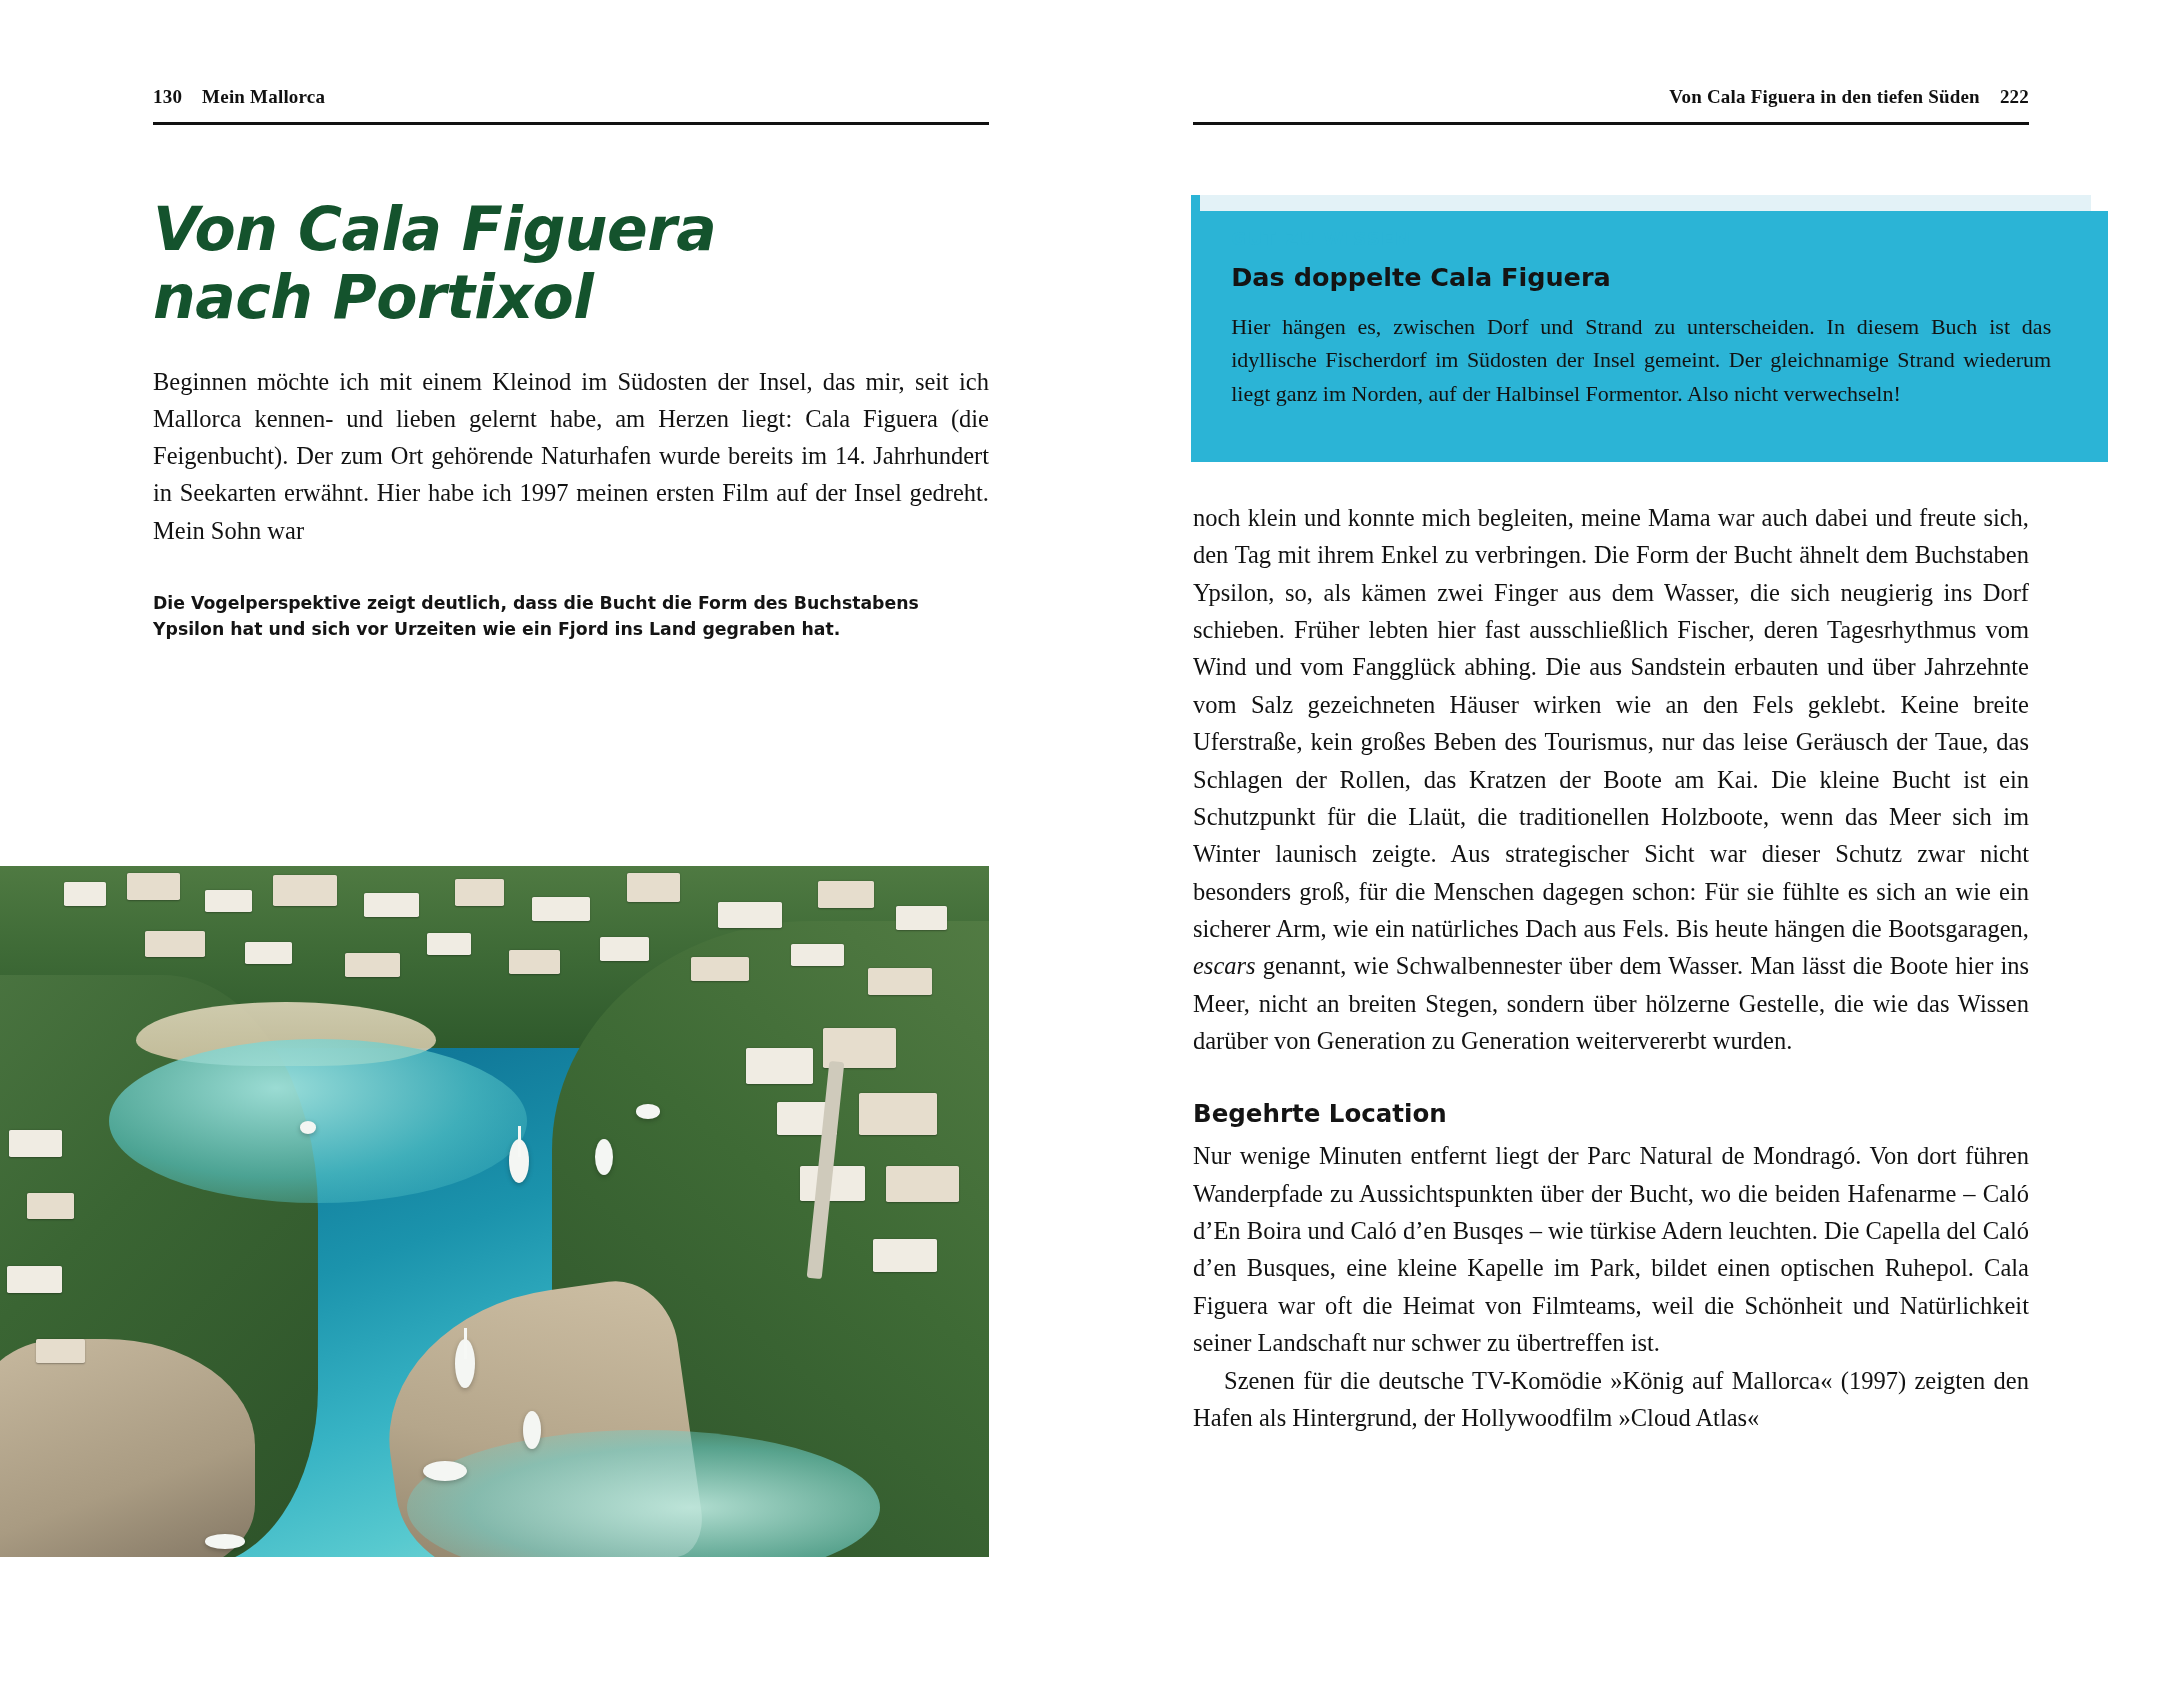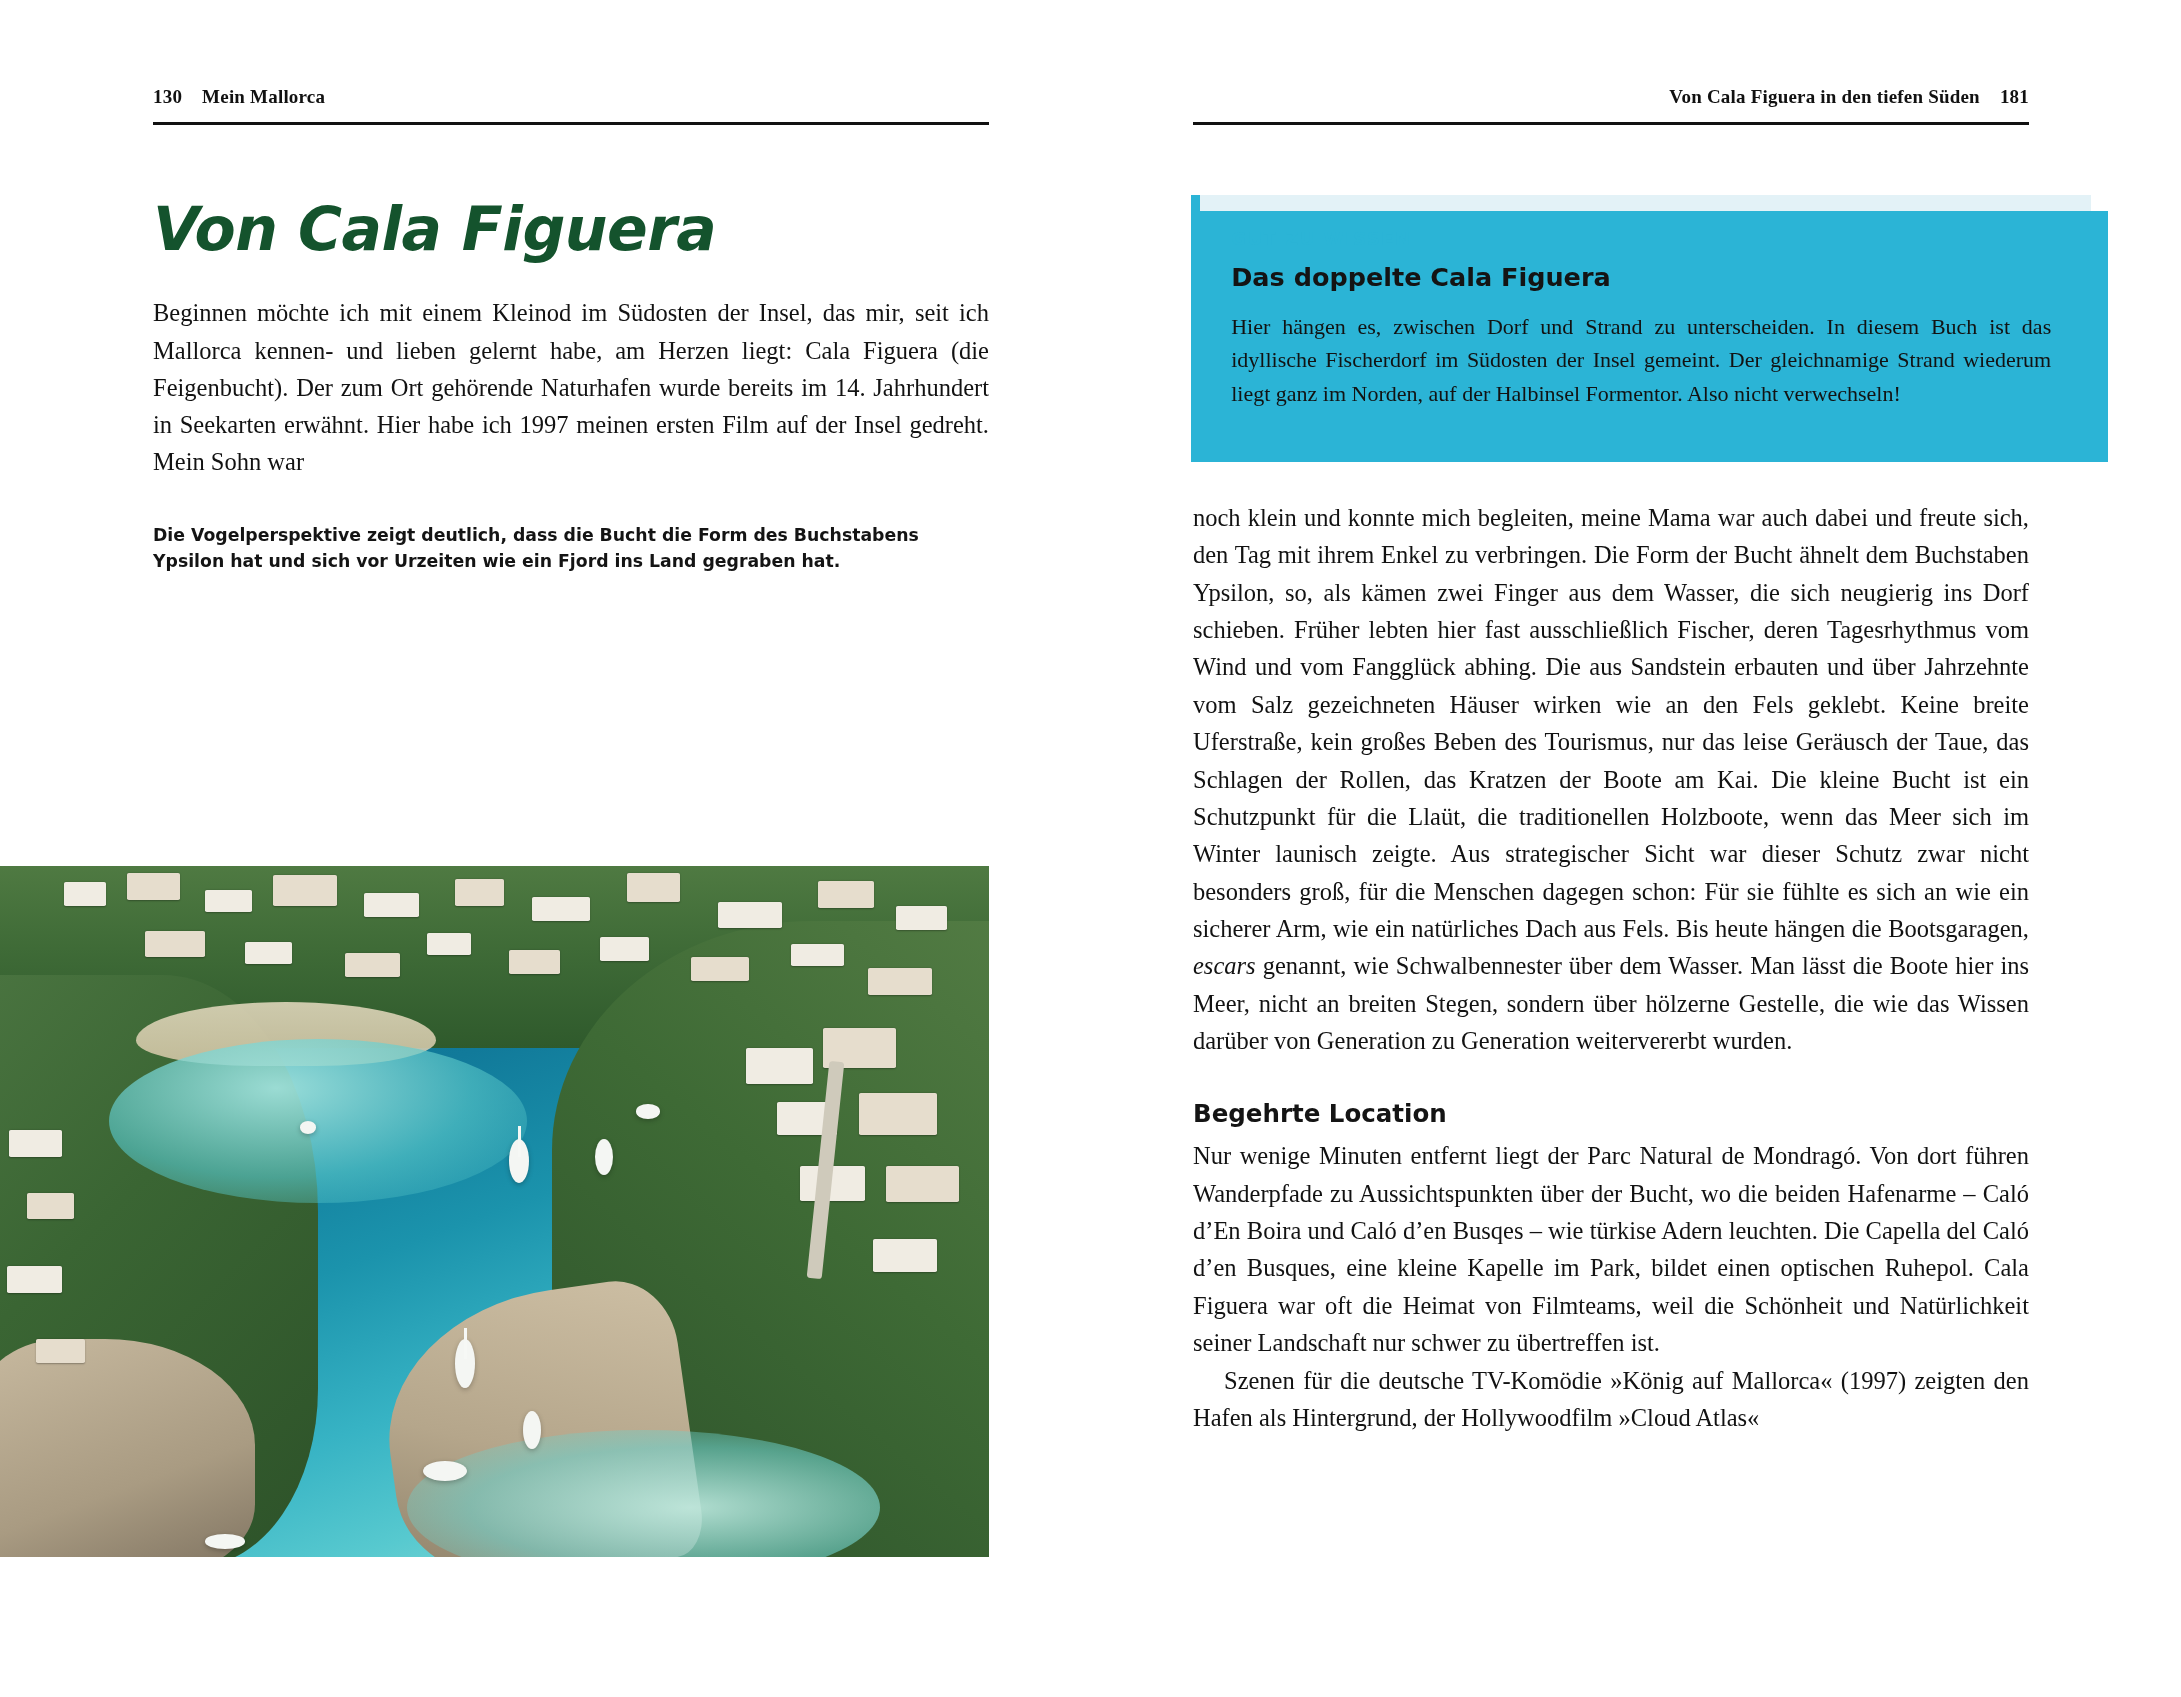--- a/index.html
+++ b/index.html
@@ -301,20 +301,21 @@
 
   <div class="runhead" id="runhead-left">
     <span class="num">130</span>
     <span class="ttl">Mein Mallorca</span>
   </div>
   <div class="rule" id="rule-left"></div>
 
   <div class="col-left">
     <h1 class="title">
       <span>Von Cala Figuera</span><br>
+      <span>nach Portixol</span>
     </h1>
     <div class="body-p">Beginnen möchte ich mit einem Kleinod im Südosten der Insel, das mir, seit ich Mallorca kennen- und lieben gelernt habe, am Herzen liegt: Cala Figuera (die Feigenbucht). Der zum Ort gehörende Naturhafen wurde bereits im 14. Jahrhundert in Seekarten erwähnt. Hier habe ich 1997 meinen ersten Film auf der Insel gedreht. Mein Sohn war</div>
     <div class="caption">Die Vogelperspektive zeigt deutlich, dass die Bucht die Form des Buchstabens Ypsilon hat und sich vor Urzeiten wie ein Fjord ins Land gegraben hat.</div>
   </div>
 
   <div class="photo-wrap">
     <div class="photo">
       <div class="land ph-top"></div>
       <div class="land ph-left"></div>
       <div class="land ph-right"></div>
@@ -365,21 +366,21 @@
       <div class="boat sail" style="left:455px; top:473px; width:20px; height:49px;"></div>
       <div class="boat" style="left:523px; top:545px; width:18px; height:38px;"></div>
       <div class="boat" style="left:423px; top:595px; width:44px; height:20px;"></div>
       <div class="boat" style="left:205px; top:668px; width:40px; height:14.5px;"></div>
       <div class="boat" style="left:300px; top:255px; width:16.4px; height:12.7px;"></div>
     </div>
   </div>
 
   <div class="runhead" id="runhead-right">
     <span class="ttl">Von Cala Figuera in den tiefen Süden</span>
-    <span class="num">181</span>
+    <span class="num">222</span>
   </div>
   <div class="rule" id="rule-right"></div>
 
   <div class="col-right">
     <div class="infobox">
       <div class="infobox-shadow"></div>
       <div class="infobox-inner">
         <div class="kicker">GUT ZU WISSEN</div>
         <h3>Das doppelte Cala Figuera</h3>
         <p>Hier hängen es, zwischen Dorf und Strand zu unterscheiden. In diesem Buch ist das idyllische Fischerdorf im Südosten der Insel gemeint. Der gleichnamige Strand wiederum liegt ganz im Norden, auf der Halbinsel Formentor. Also nicht verwechseln!</p>

